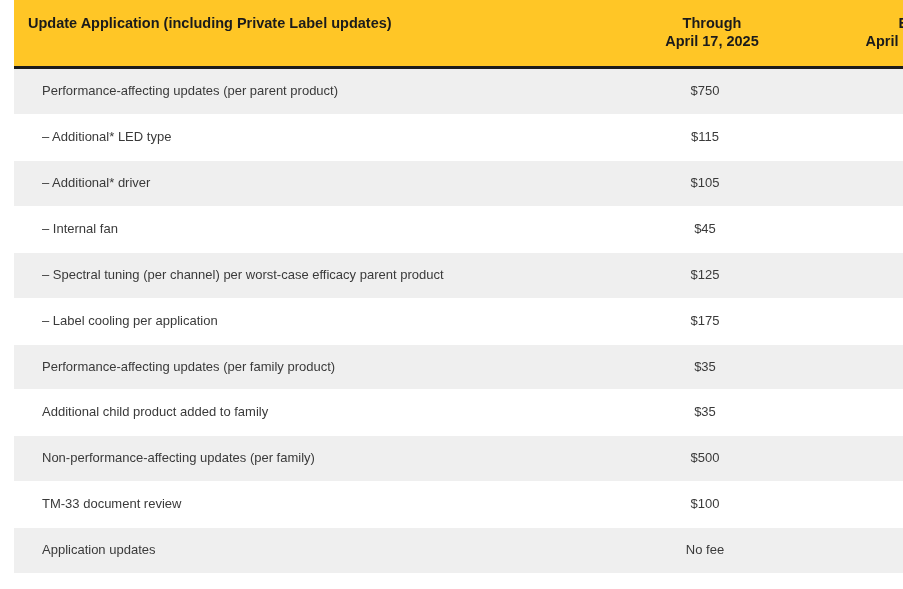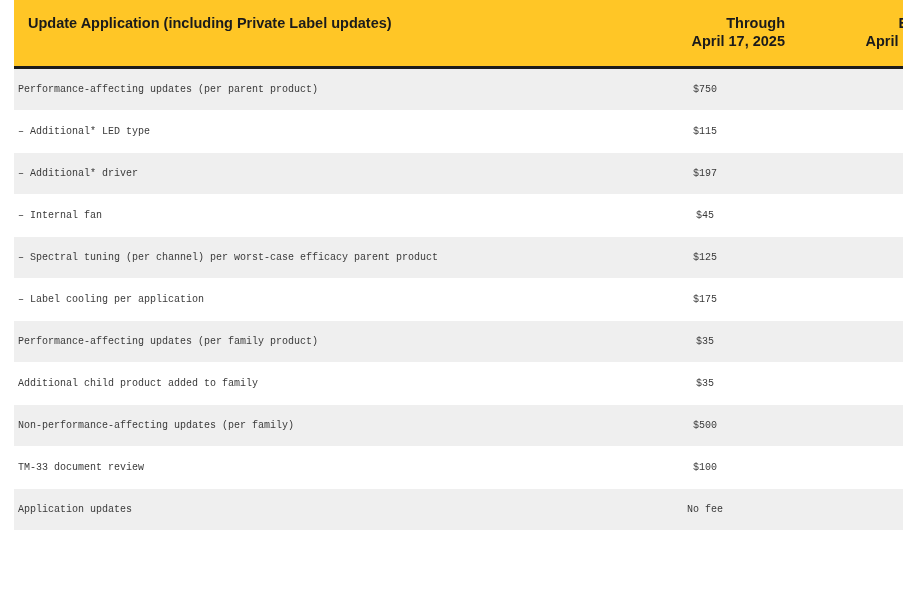--- a/index.html
+++ b/index.html
@@ -33,41 +33,40 @@
     line-height: 1.25;
     padding: 14px 14px 16px 14px;
     vertical-align: top;
     border-bottom: 3px solid #1b1b1b;
   }
   th.col-label {
     text-align: left;
     width: 583px;
   }
   th.col-through {
-    text-align: right;
+    text-align: center;
     width: 146px;
     padding-left: 0;
   }
   th.col-effective {
     text-align: right;
     width: 146px;
     padding-right: 14px;
   }
   th .hdr-line {
     display: block;
     white-space: nowrap;
   }
   table.fee-table tbody td {
-    font-size: 10px;
+    font-size: 13px;
     line-height: 1.3;
-    padding: 14px 14px 14px 4px;
+    padding: 14px 14px 14px 28px;
     vertical-align: middle;
     color: #3a3a3a;
     border-bottom: 1px solid #ffffff;
-    font-family: Liberation Mono, monospace;
   }
   tbody tr td.cell-label {
     text-align: left;
   }
   tbody tr td.cell-through {
     text-align: center;
     padding-left: 0;
   }
   tbody tr td.cell-effective {
     text-align: right;
@@ -106,21 +105,21 @@
         <td class="cell-through">$750</td>
         <td class="cell-effective">$850</td>
       </tr>
       <tr>
         <td class="cell-label">– Additional* LED type</td>
         <td class="cell-through">$115</td>
         <td class="cell-effective">$150</td>
       </tr>
       <tr>
         <td class="cell-label">– Additional* driver</td>
-        <td class="cell-through">$197</td>
+        <td class="cell-through">$105</td>
         <td class="cell-effective">$105</td>
       </tr>
       <tr>
         <td class="cell-label">– Internal fan</td>
         <td class="cell-through">$45</td>
         <td class="cell-effective">$45</td>
       </tr>
       <tr>
         <td class="cell-label">– Spectral tuning (per channel) per worst-case efficacy parent product</td>
         <td class="cell-through">$125</td>

